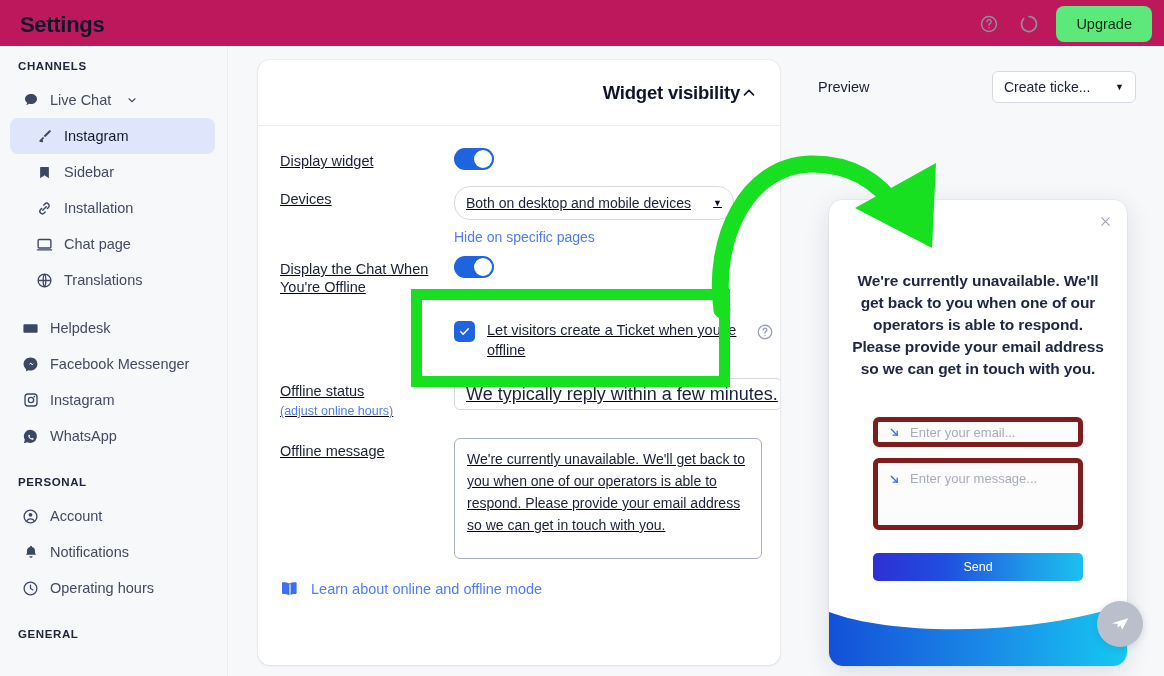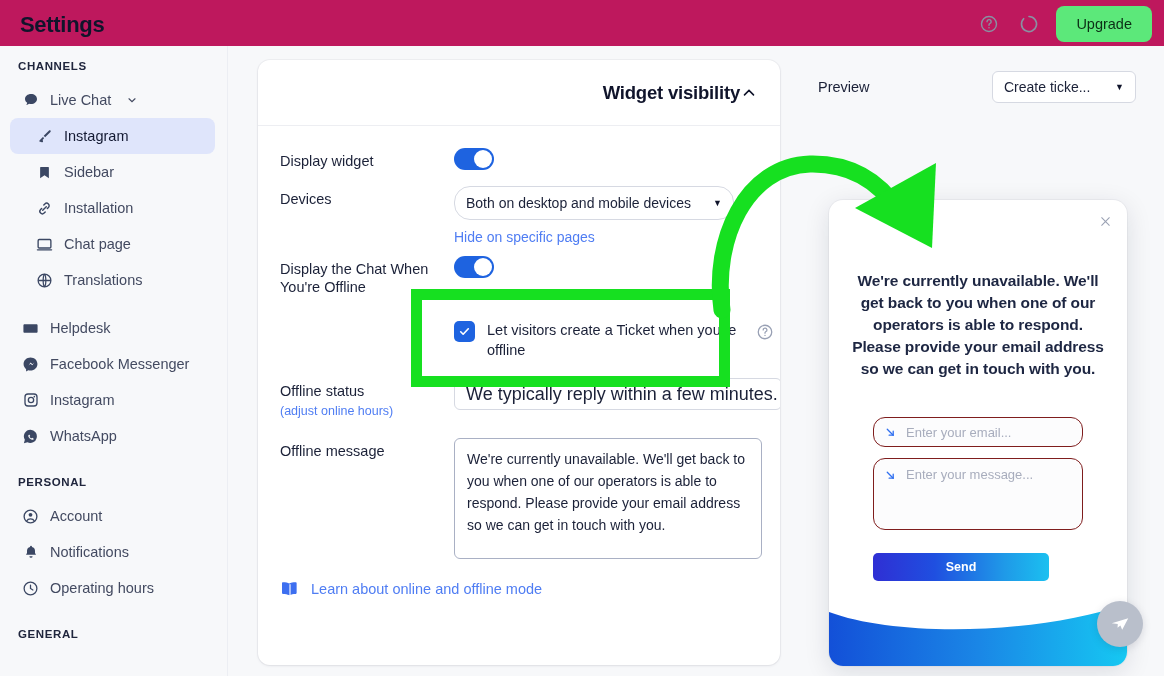--- a/index.html
+++ b/index.html
@@ -77,21 +77,21 @@
     box-shadow: 0 1px 3px rgba(20,26,51,.08), 0 0 0 1px rgba(20,26,51,.04);
     overflow: hidden;
   }
   .card-head {
     height: 66px; display: flex; align-items: center; justify-content: flex-end;
     padding: 0 22px; border-bottom: 1px solid #edeef2;
   }
   .card-title { font-size: 18.5px; font-weight: bold; color: #10142b; letter-spacing: -0.2px; }
   .card-chev { color: #10142b; display: flex; cursor: pointer; }
 
-  .card-body { padding: 22px 22px 0 22px; position: relative; }
+  .card-body { padding: 22px 22px 0 22px; position: relative; text-decoration: underline; }
   .row { display: flex; align-items: flex-start; margin-bottom: 16px; }
   .row-label {
     width: 174px; flex: 0 0 174px;
     font-size: 14.5px; color: #1b2138; line-height: 18px; padding-top: 4px;
   }
   .row-label .sub {
     display: block; font-size: 12.5px; color: #4f7df3; margin-top: 2px; cursor: pointer;
   }
   .row-ctrl { flex: 1; }
 
@@ -175,34 +175,34 @@
     display: flex; align-items: center; justify-content: center;
   }
   .widget-msg {
     position: absolute; left: 22px; top: 70px; width: 254px;
     text-align: center;
     font-size: 15.5px; line-height: 22px;
     color: #1d2642; font-weight: bold; letter-spacing: -0.1px;
   }
   .w-field {
     position: absolute; left: 44px; width: 210px;
-    border: 1px solid #7f1d1d; border-radius: 12px;
+    border: 5px solid #7f1d1d; border-radius: 6px;
     background: #fcfcfd;
     display: flex; align-items: flex-start; gap: 9px;
     padding: 8px 10px;
     font-size: 13px; color: #a8adbd;
   }
   #w-email { top: 217px; height: 30px; align-items: center; padding-top: 0; padding-bottom: 0; }
   #w-message { top: 258px; height: 72px; }
   .w-arrow { color: #2f6ff0; flex: 0 0 13px; display: flex; }
   .w-send {
-    position: absolute; left: 44px; top: 353px; width: 176px; height: 28px;
+    position: absolute; left: 44px; top: 353px; width: 210px; height: 28px;
     border-radius: 5px;
     background: linear-gradient(90deg,#2f2fd4 0%,#1f4fe0 35%,#1f9ae8 75%,#1bc0f0 100%);
-    color: #fff; font-size: 12.5px; font-weight: bold;
+    color: #fff; font-size: 12.5px; font-weight: normal;
     display: flex; align-items: center; justify-content: center; cursor: pointer;
   }
   .w-footer {
     position: absolute; left: 0; bottom: 0; width: 298px; height: 76px;
     overflow: hidden;
   }
   .launcher {
     position: absolute; left: 1097px; top: 601px;
     width: 46px; height: 46px; border-radius: 50%;
     background: #b9bfcb;

